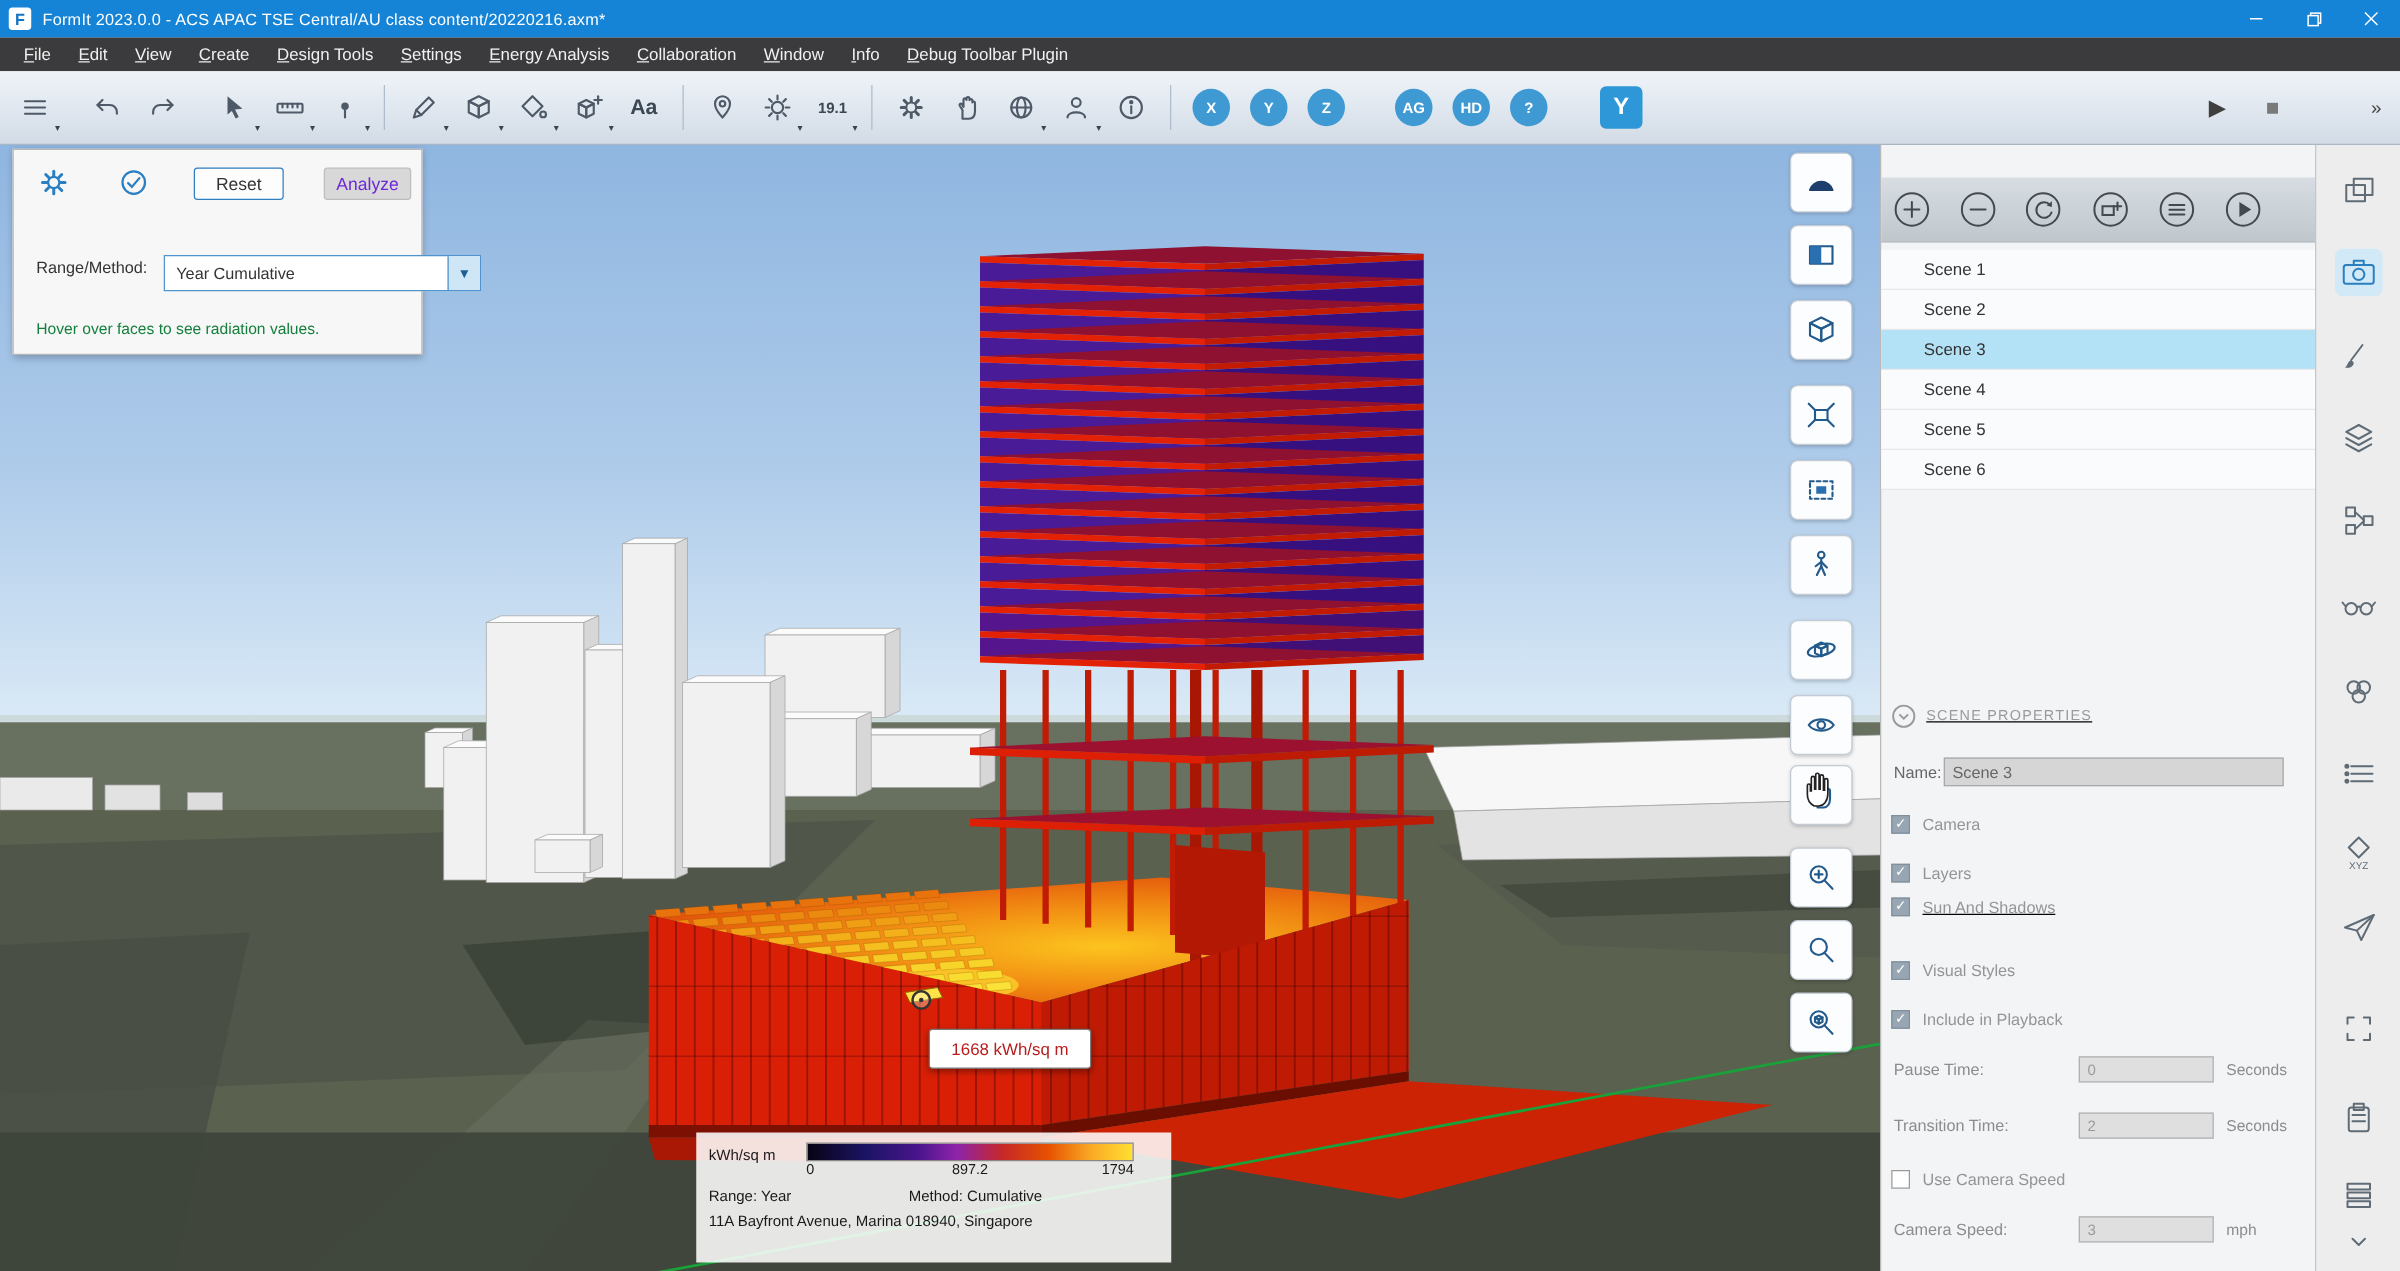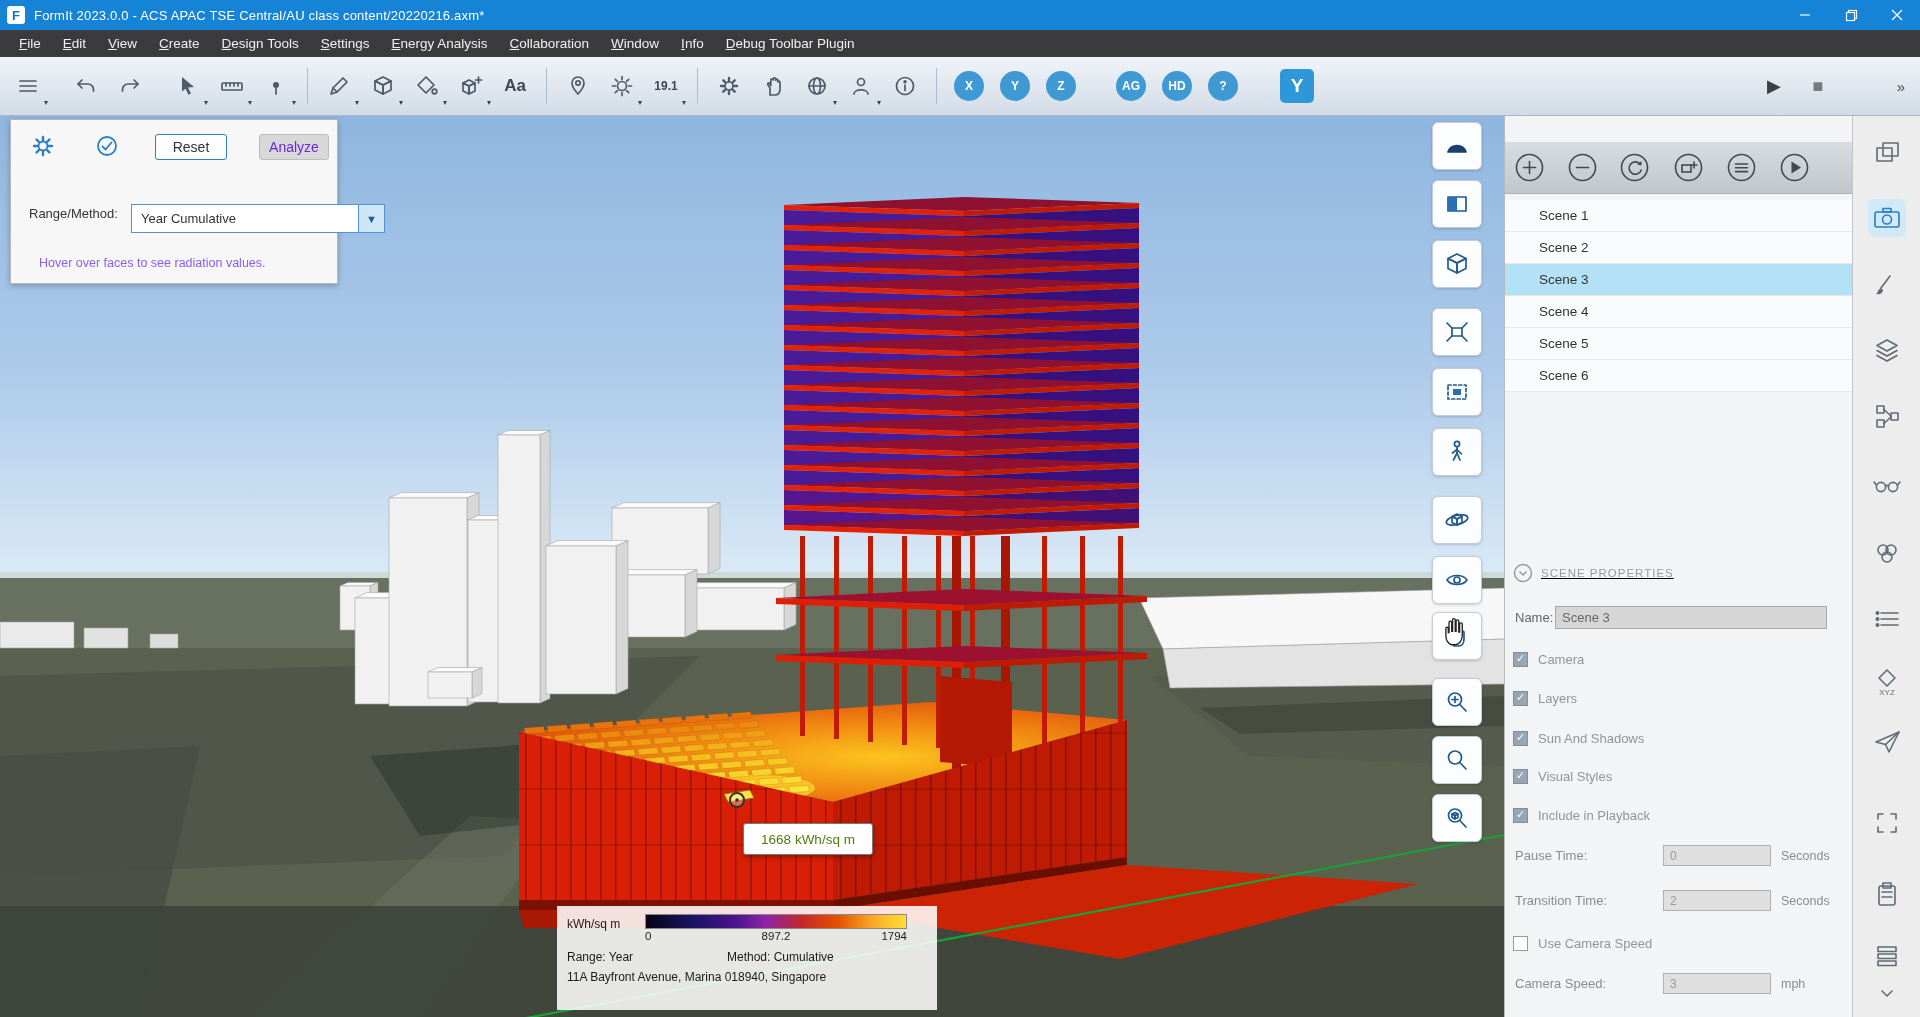--- a/index.html
+++ b/index.html
@@ -55,32 +55,32 @@
   .solar-btn{position:absolute;height:26px;border-radius:3px;font-size:14px;
     display:flex;align-items:center;justify-content:center;}
   #reset-btn{left:144px;top:14px;width:72px;background:#fdfdfd;border:1px solid #2f7fc1;color:#333;}
   #analyze-btn{left:248px;top:14px;width:70px;background:#d8d8d8;border:1px solid #bdbdbd;color:#6d28d9;}
   #rm-label{position:absolute;left:18px;top:86px;font-size:13px;color:#333;}
   #rm-dropdown{position:absolute;left:120px;top:84px;width:254px;height:29px;background:#fff;
     border:1px solid #4f94cd;display:flex;align-items:center;}
   #rm-value{flex:1;padding-left:9px;font-size:13px;color:#333;}
   #rm-arrow{width:26px;height:100%;background:#cfe6f6;border-left:1px solid #4f94cd;
     display:flex;align-items:center;justify-content:center;color:#1d5f94;font-size:11px;}
-  #solar-hint{position:absolute;left:28px;top:136px;font-size:12.5px;color:#8b5cf6;}
+  #solar-hint{position:absolute;left:18px;top:136px;font-size:12.5px;color:#15803d;}
 
   
   .vtb-btn{position:absolute;left:1432px;width:50px;height:48px;background:#fcfdfe;
     border:1px solid #c3ccd5;border-radius:6px;display:flex;align-items:center;justify-content:center;
     box-shadow:0 1px 3px rgba(0,0,0,.18);}
   .vtb-btn svg{stroke:#235a8c;stroke-width:1.7;fill:none;stroke-linecap:round;stroke-linejoin:round;}
 
   
   #radiation-tooltip{position:absolute;left:743px;top:707px;width:130px;height:32px;background:#fff;
     border:1px solid #7a7a7a;border-radius:3px;box-shadow:0 2px 5px rgba(0,0,0,.35);
-    display:flex;align-items:center;justify-content:center;font-size:13.5px;color:#4d7c0f;}
+    display:flex;align-items:center;justify-content:center;font-size:13.5px;color:#b91c1c;}
   #legend{position:absolute;left:557px;top:790px;width:380px;height:104px;
     background:rgba(255,255,255,.87);padding:8px 10px 6px 10px;font-size:12px;color:#1a1a1a;}
   #legend-row1{display:flex;align-items:flex-start;}
   #legend-unit{width:78px;padding-top:3px;}
   #legend-barwrap{position:relative;width:262px;}
   #legend-bar{width:262px;height:15px;border:1px solid #888;
     background:linear-gradient(90deg,#070313 0%,#1b1464 18%,#4a148c 34%,#8e24aa 46%,#c62828 60%,#e65100 74%,#f9a825 87%,#ffe032 100%);}
   #legend-ticks{position:relative;height:15px;font-size:11.5px;}
   #legend-ticks .t-min{position:absolute;left:0;top:1px;}
   #legend-ticks .t-mid{position:absolute;left:50%;transform:translateX(-50%);top:1px;}
@@ -858,21 +858,21 @@
       </div>
 
       <div class="prop-check-row" style="top:536px;">
         <div class="checkbox checked"></div>
         <span class="prop-check-label">Camera</span>
       </div>
       <div class="prop-check-row" style="top:575px;">
         <div class="checkbox checked"></div>
         <span class="prop-check-label">Layers</span>
       </div>
-      <div class="prop-check-row" style="top:615px;">
+      <div class="prop-check-row" style="top:602px;text-decoration:underline;">
         <div class="checkbox checked"></div>
         <span class="prop-check-label">Sun And Shadows</span>
       </div>
       <div class="prop-check-row" style="top:653px;">
         <div class="checkbox checked"></div>
         <span class="prop-check-label">Visual Styles</span>
       </div>
       <div class="prop-check-row" style="top:692px;">
         <div class="checkbox checked"></div>
         <span class="prop-check-label">Include in Playback</span>

